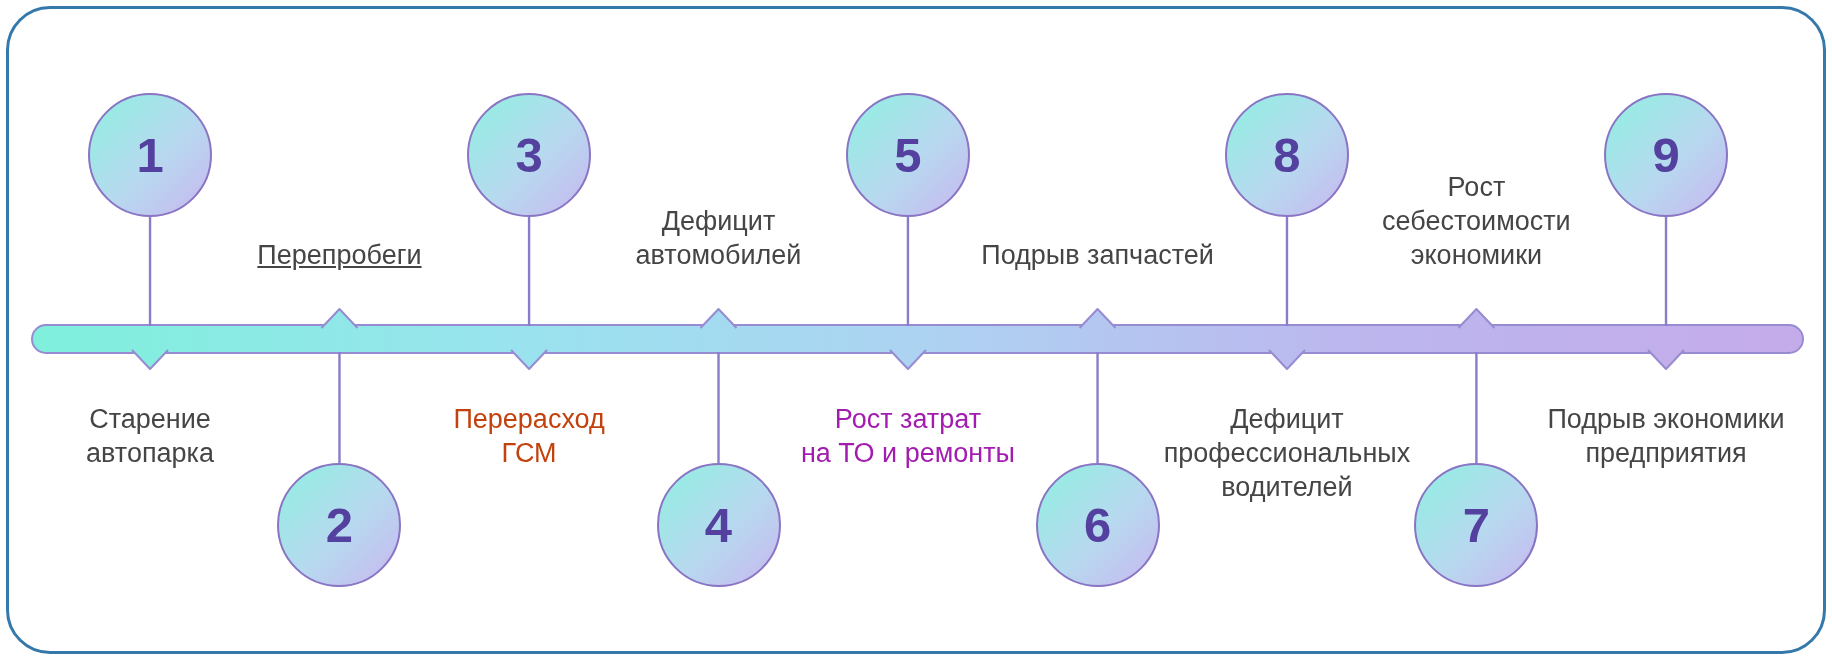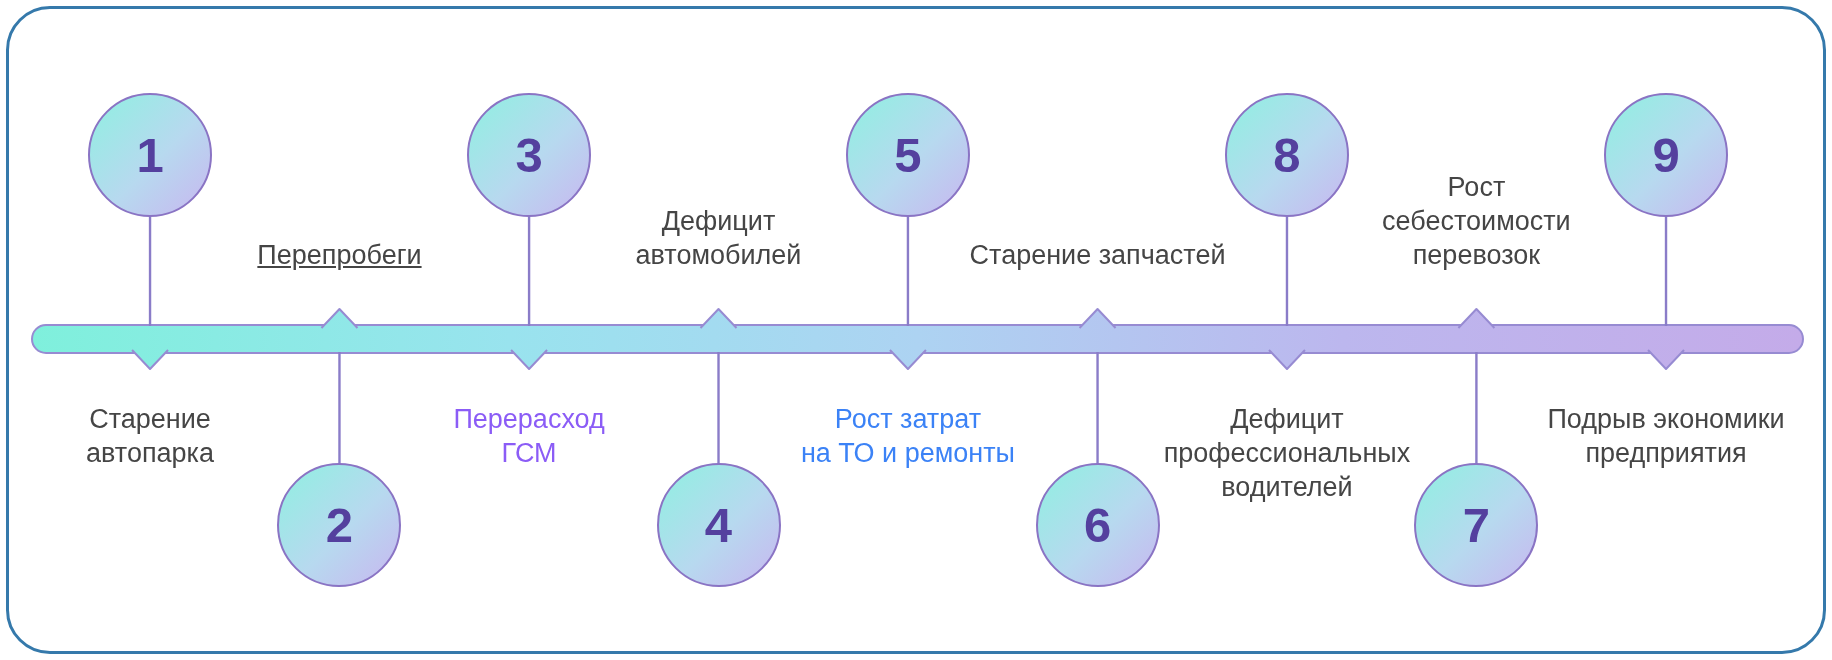--- a/index.html
+++ b/index.html
@@ -70,47 +70,47 @@
       </div>
       <div class="step-label label-below" style="left: calc(8.19% - 175px); color: rgb(69, 69, 69);">Старение
 автопарка</div>
       <div class="circle" style="left: calc(18.53% - 62px); top: 463px; background: linear-gradient(135deg, rgb(143, 240, 225) 0%, rgb(183, 217, 239) 55%, rgb(200, 183, 240) 100%); border-color: rgb(138, 116, 196);">
         <span class="circle-number" style="color: rgb(84, 64, 158);">2</span>
       </div>
       <div class="step-label label-above" style="left: calc(18.53% - 175px); color: rgb(69, 69, 69); text-decoration: underline;">Перепробеги</div>
       <div class="circle" style="left: calc(28.88% - 62px); top: 93px; background: linear-gradient(135deg, rgb(143, 240, 225) 0%, rgb(183, 217, 239) 55%, rgb(200, 183, 240) 100%); border-color: rgb(138, 116, 196);">
         <span class="circle-number" style="color: rgb(84, 64, 158);">3</span>
       </div>
-      <div class="step-label label-below" style="left: calc(28.88% - 175px); color: #8b5cf6;">Перерасход
+      <div class="step-label label-below" style="left: calc(28.88% - 175px); color: #c2410c;">Перерасход
 ГСМ</div>
       <div class="circle" style="left: calc(39.22% - 62px); top: 463px; background: linear-gradient(135deg, rgb(143, 240, 225) 0%, rgb(183, 217, 239) 55%, rgb(200, 183, 240) 100%); border-color: rgb(138, 116, 196);">
         <span class="circle-number" style="color: rgb(84, 64, 158);">4</span>
       </div>
       <div class="step-label label-above" style="left: calc(39.22% - 175px); color: rgb(69, 69, 69);">Дефицит
 автомобилей</div>
       <div class="circle" style="left: calc(49.56% - 62px); top: 93px; background: linear-gradient(135deg, rgb(143, 240, 225) 0%, rgb(183, 217, 239) 55%, rgb(200, 183, 240) 100%); border-color: rgb(138, 116, 196);">
         <span class="circle-number" style="color: rgb(84, 64, 158);">5</span>
       </div>
-      <div class="step-label label-below" style="left: calc(49.56% - 175px); color: #3b82f6;">Рост затрат
+      <div class="step-label label-below" style="left: calc(49.56% - 175px); color: #a21caf;">Рост затрат
 на ТО и ремонты</div>
       <div class="circle" style="left: calc(59.91% - 62px); top: 463px; background: linear-gradient(135deg, rgb(143, 240, 225) 0%, rgb(183, 217, 239) 55%, rgb(200, 183, 240) 100%); border-color: rgb(138, 116, 196);">
         <span class="circle-number" style="color: rgb(84, 64, 158);">6</span>
       </div>
-      <div class="step-label label-above" style="left: calc(59.91% - 175px); color: rgb(69, 69, 69);">Старение запчастей</div>
+      <div class="step-label label-above" style="left: calc(59.91% - 175px); color: rgb(69, 69, 69);">Подрыв запчастей</div>
       <div class="circle" style="left: calc(70.25% - 62px); top: 93px; background: linear-gradient(135deg, rgb(143, 240, 225) 0%, rgb(183, 217, 239) 55%, rgb(200, 183, 240) 100%); border-color: rgb(138, 116, 196);">
         <span class="circle-number" style="color: rgb(84, 64, 158);">8</span>
       </div>
       <div class="step-label label-below" style="left: calc(70.25% - 175px); color: rgb(69, 69, 69);">Дефицит
 профессиональных
 водителей</div>
       <div class="circle" style="left: calc(80.59% - 62px); top: 463px; background: linear-gradient(135deg, rgb(143, 240, 225) 0%, rgb(183, 217, 239) 55%, rgb(200, 183, 240) 100%); border-color: rgb(138, 116, 196);">
         <span class="circle-number" style="color: rgb(84, 64, 158);">7</span>
       </div>
       <div class="step-label label-above" style="left: calc(80.59% - 175px); color: rgb(69, 69, 69);">Рост
 себестоимости
-перевозок</div>
+экономики</div>
       <div class="circle" style="left: calc(90.94% - 62px); top: 93px; background: linear-gradient(135deg, rgb(143, 240, 225) 0%, rgb(183, 217, 239) 55%, rgb(200, 183, 240) 100%); border-color: rgb(138, 116, 196);">
         <span class="circle-number" style="color: rgb(84, 64, 158);">9</span>
       </div>
       <div class="step-label label-below" style="left: calc(90.94% - 175px); color: rgb(69, 69, 69);">Подрыв экономики
 предприятия</div>
     </div>
 </div>
 
 </body></html>

